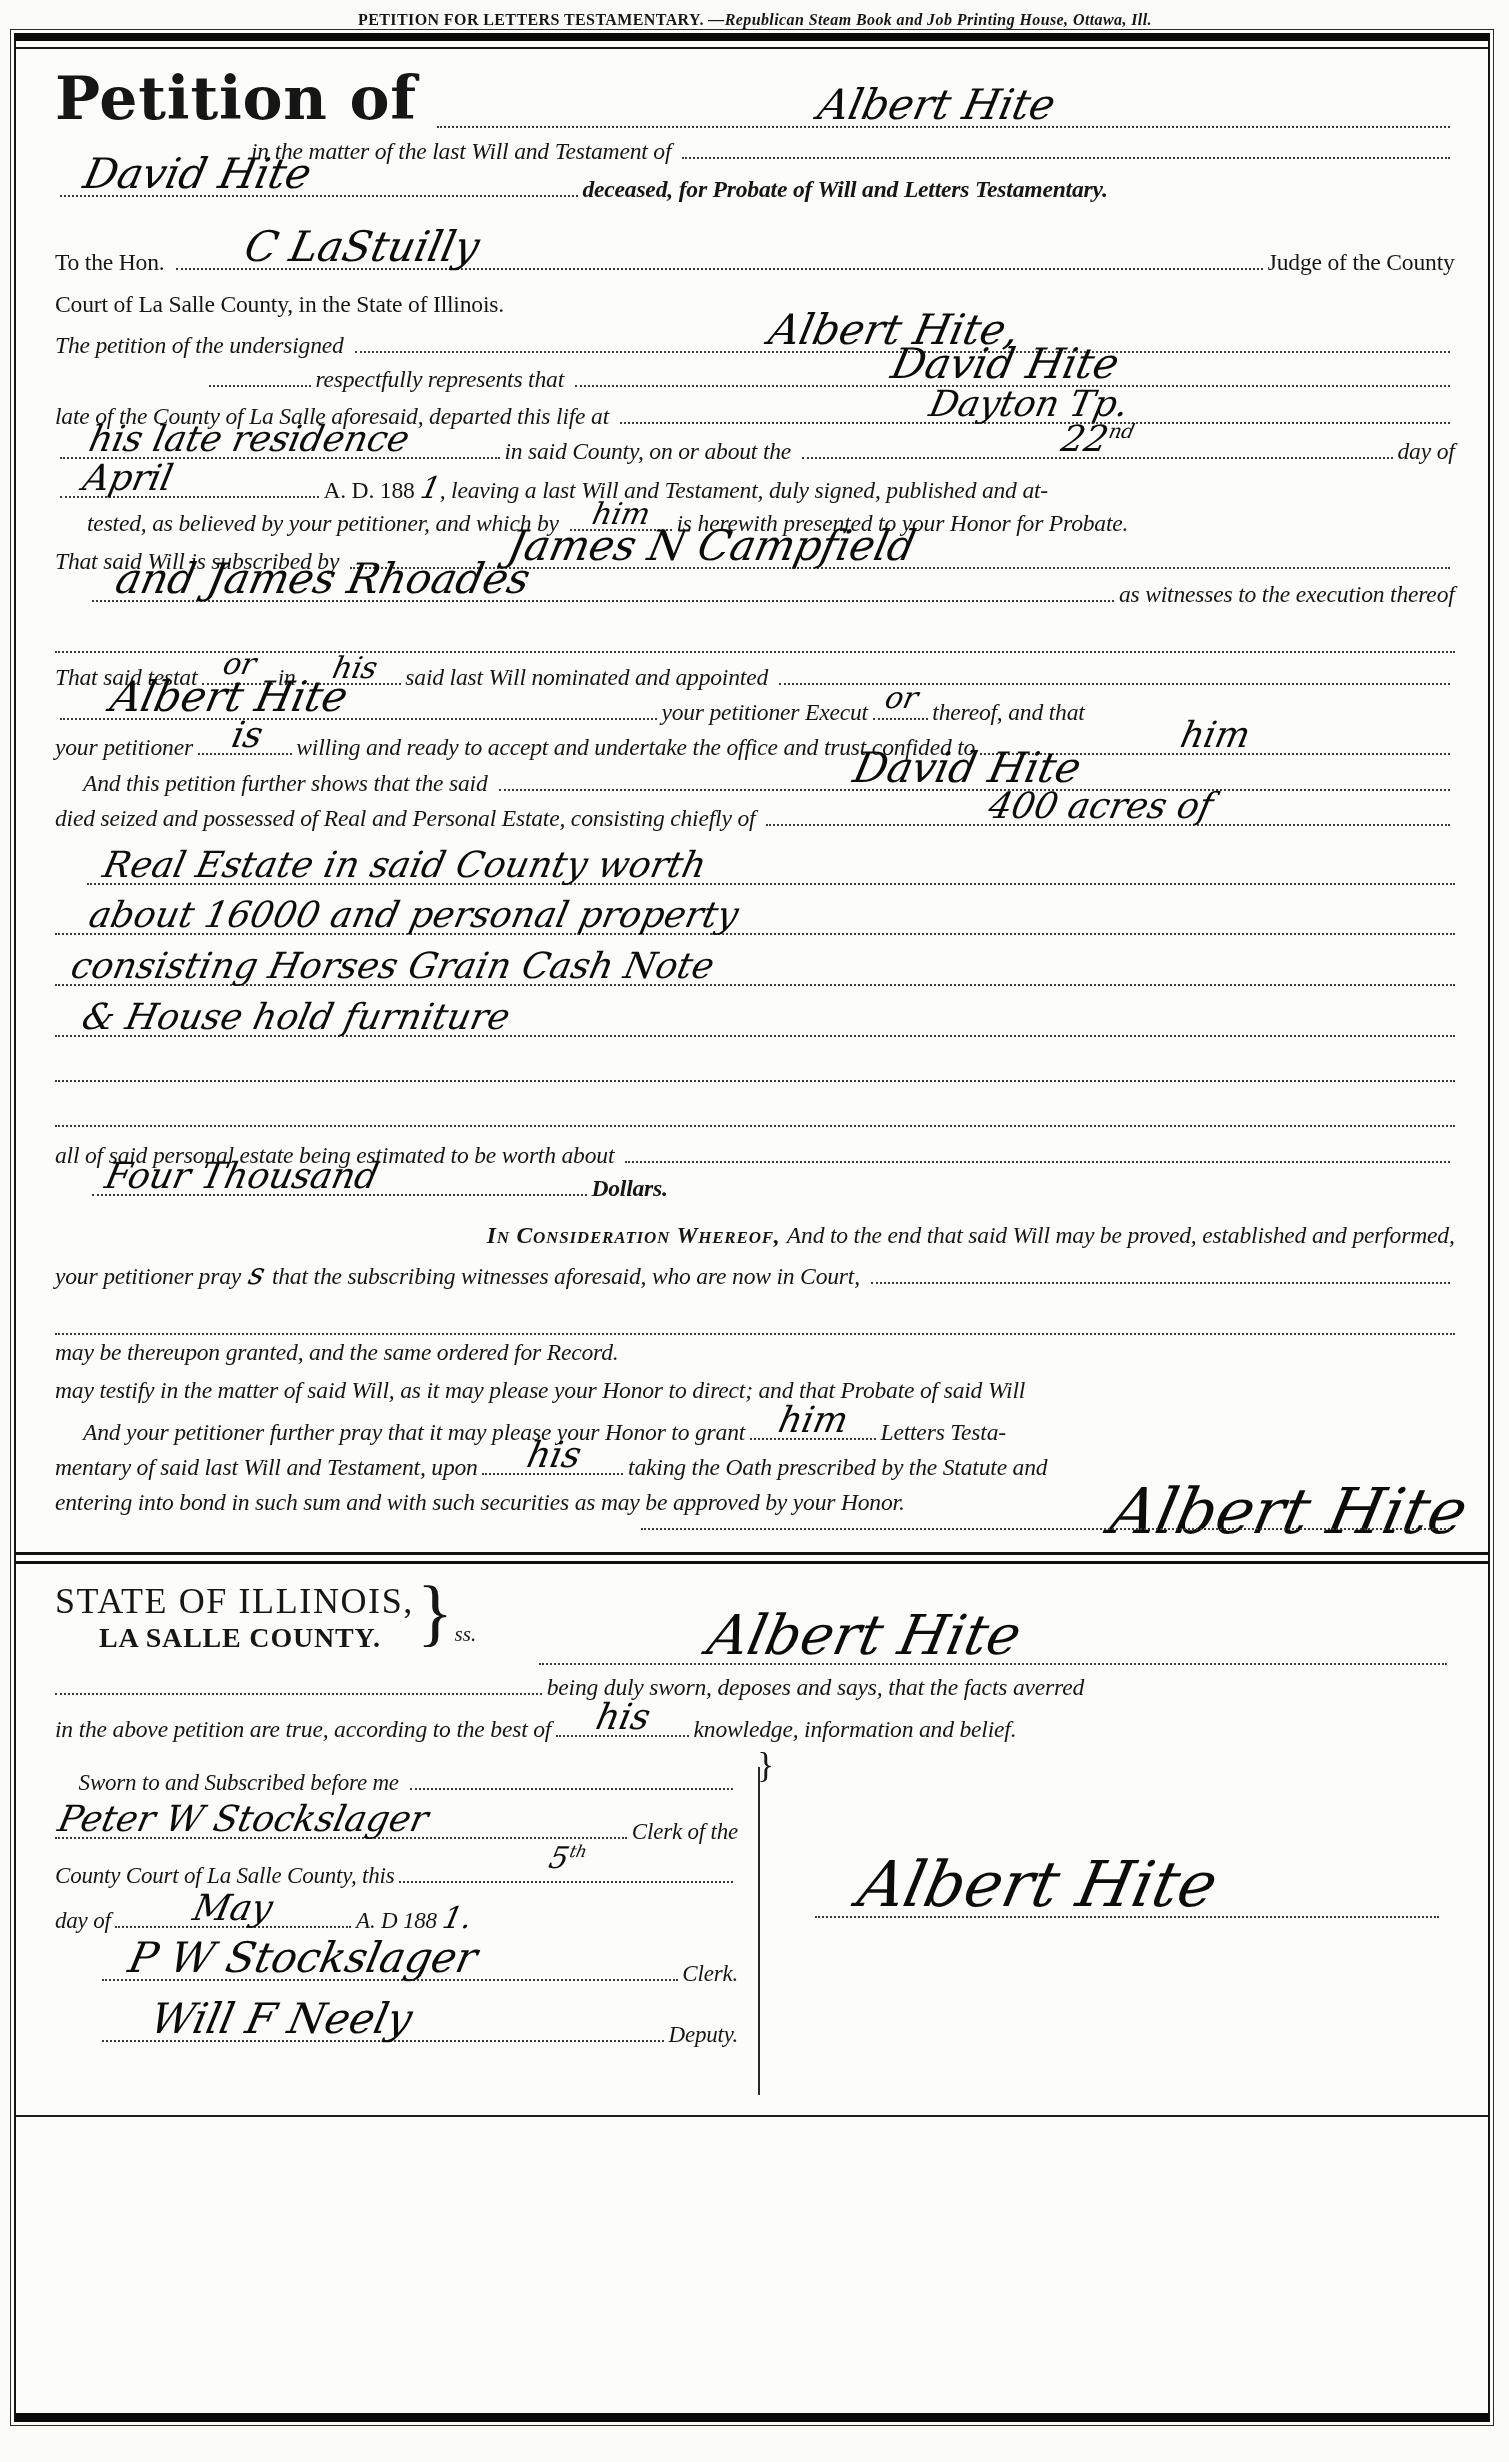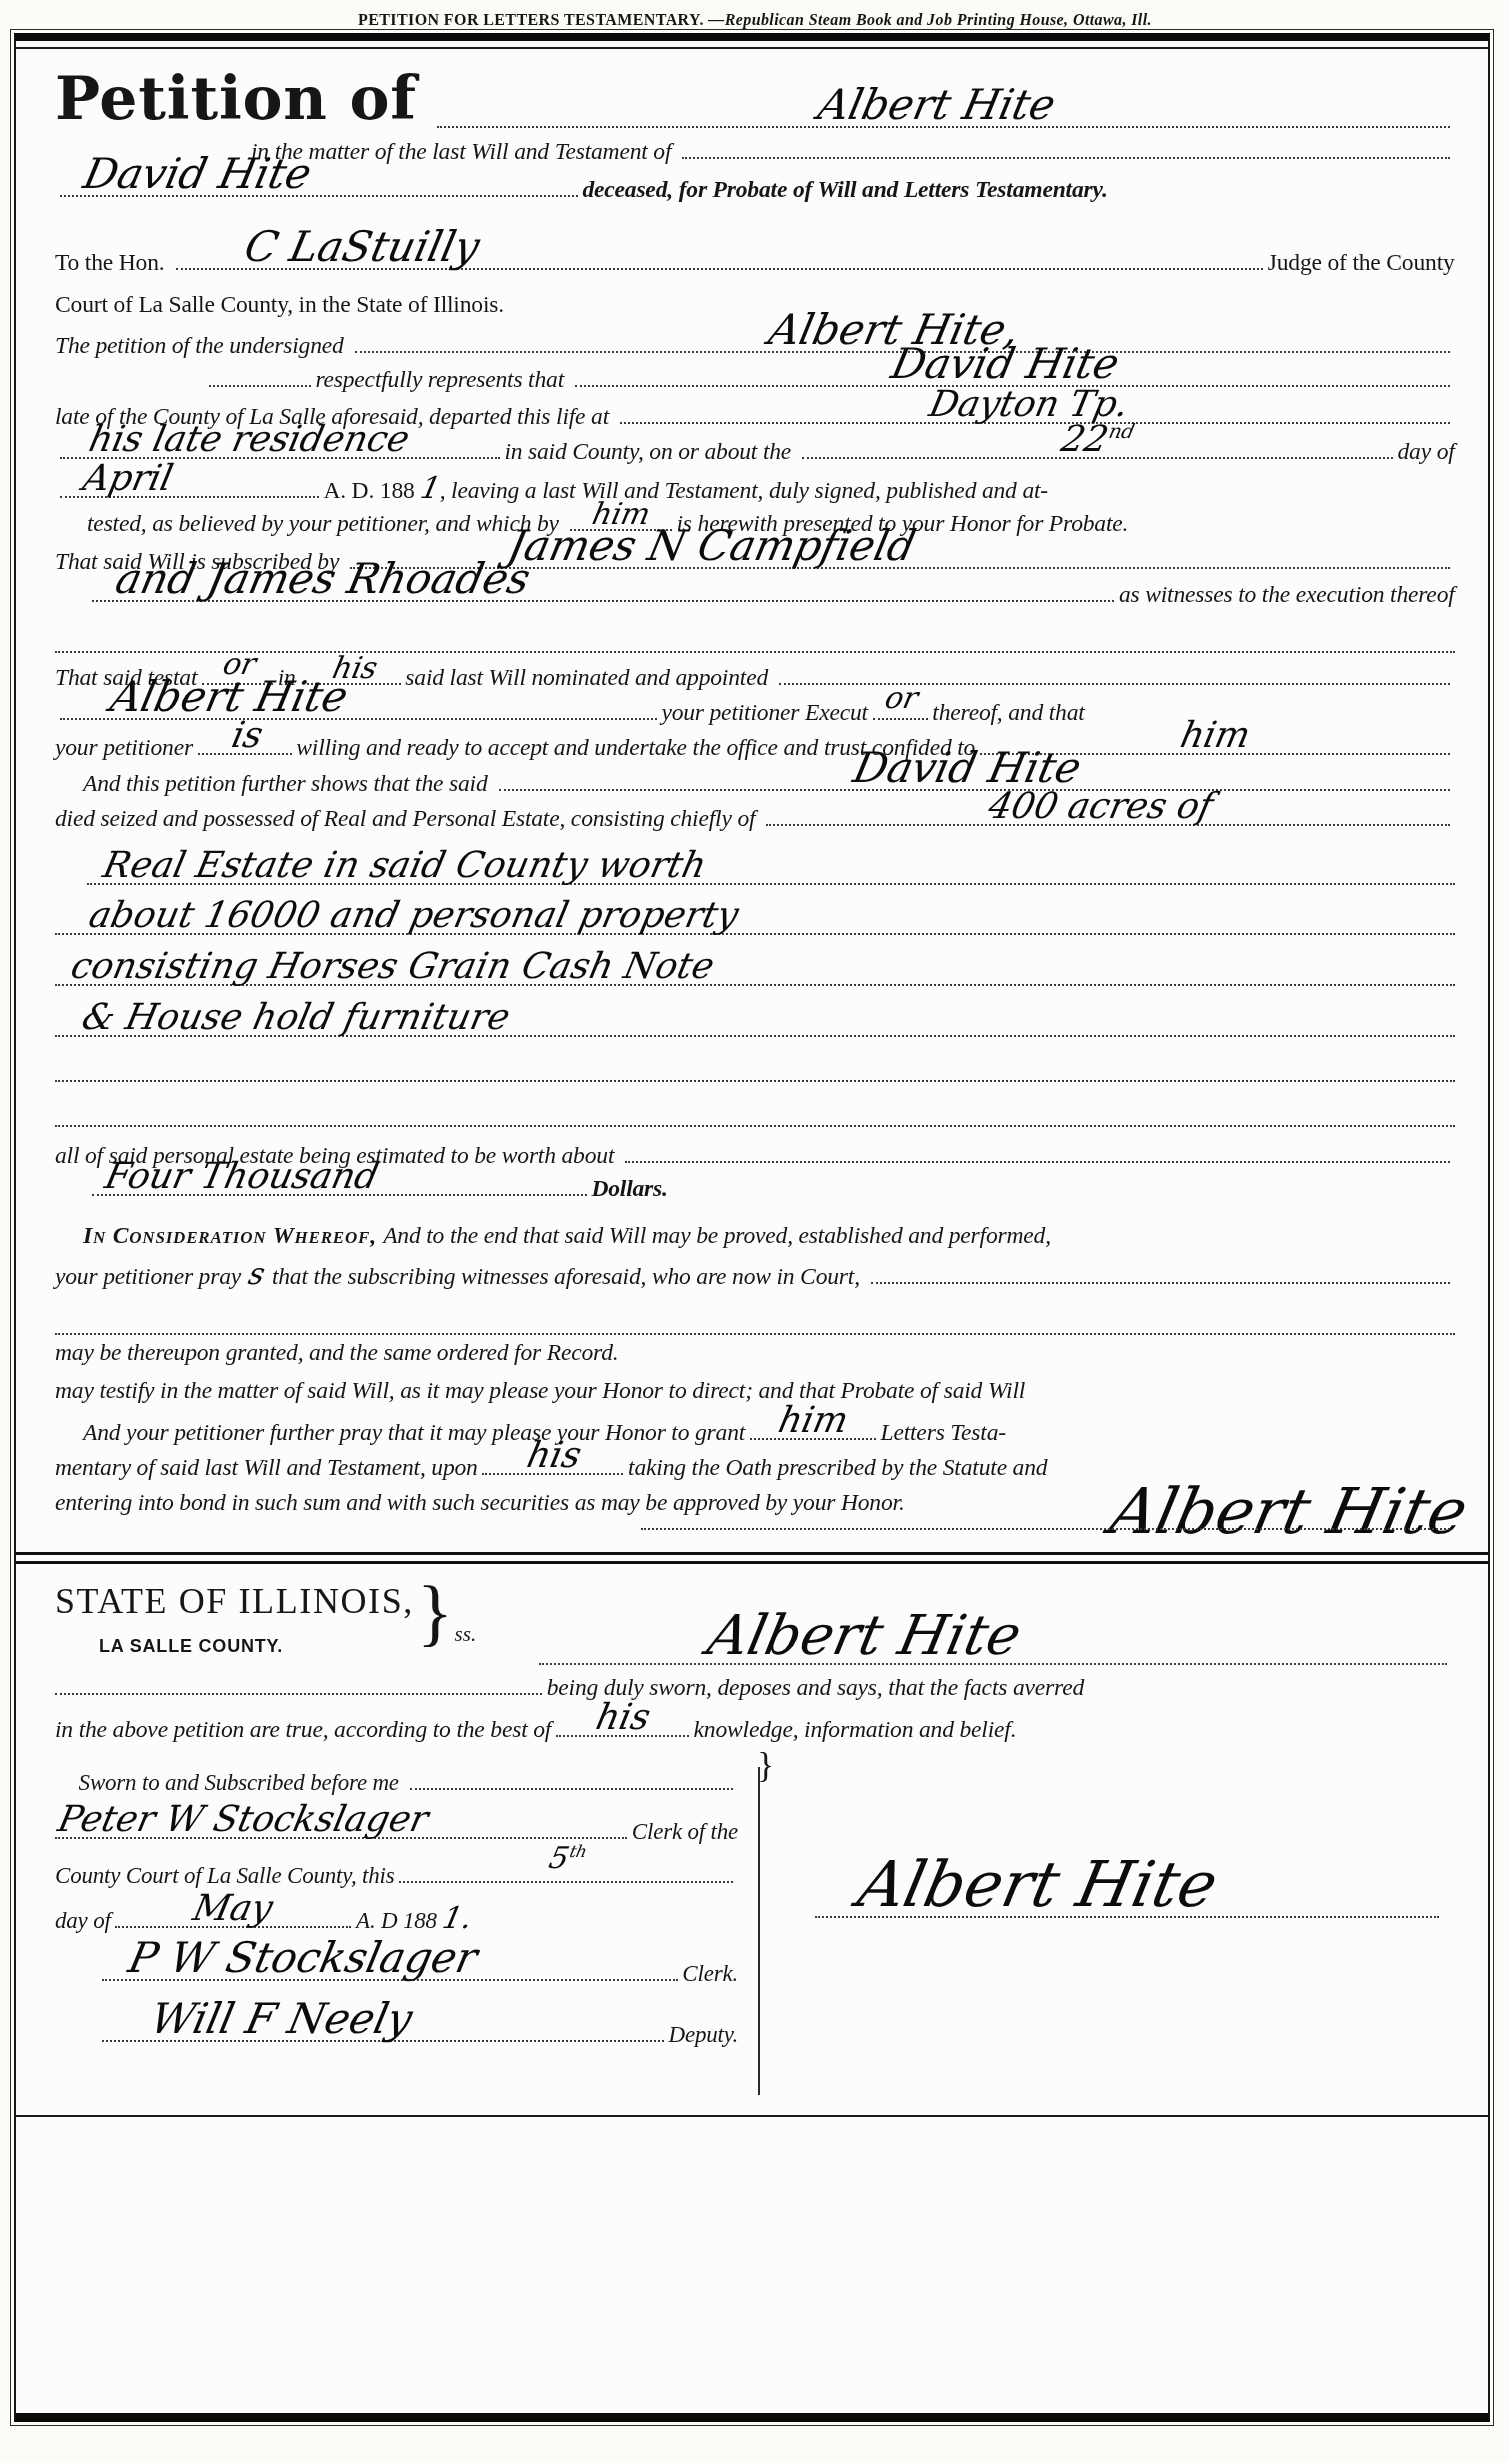--- a/index.html
+++ b/index.html
@@ -44,33 +44,33 @@
   .hw-m{ font-size:36px; }
   .hw-lg{ font-size:42px; }
   .hw-xl{ font-size:63px; }
   .hsup{ font-size:.55em; vertical-align:super; }
   
   .titlerow{ margin-top:19px; align-items:flex-end; }
   .petition-of{ font-size:60px; font-weight:bold; font-style:normal; font-family:"DejaVu Serif",serif; letter-spacing:0.8px; line-height:1; padding-right:15.7px;}
   .dblrule{ height:5.5px; border-top:3.1px solid #101010; border-bottom:3.1px solid #101010; margin:22px -33px 0 -39px; }
   .jurat-head{ display:flex; margin-top:17.3px; }
   .state-big{ font-size:36px; letter-spacing:1.6px; line-height:1.15; white-space:nowrap;}
-  .county-big{ font-family:Liberation Sans, sans-serif; font-weight:bold; font-size:18px; letter-spacing:0.8px; margin:14px 0 0 44px; white-space:nowrap;}
+  .county-big{ font-family:Liberation Serif, serif; font-weight:bold; font-size:28px; letter-spacing:0.8px; margin:0 0 0 44px; white-space:nowrap;}
   .brace{ font-size:75px; font-weight:400; line-height:.9; margin:-3.1px 1.6px 0 3.1px; font-style:normal;}
   .ss{ font-size:21px; font-style:italic; align-self:center; margin-top:23.6px; }
   .jr-right{ flex:1; position:relative; }
   .attest{ display:flex; margin-top:23.6px; }
   .attest-left{ width:683px; border-right:2.4px solid #2a2a2a; padding:3.1px 20.4px 47px 0; position:relative; }
   .attest-left .row{ font-size:23px; }
   .attest-brace{ position:absolute; right:-15.7px; top:-20.4px; font-size:35px; font-style:normal;}
   .attest-right{ flex:1; position:relative; }
   .sig-main{ position:absolute; right:-4.7px; bottom:-27px; }
   .mt6{margin-top:4.7px;} .mt8{margin-top:6.3px;margin-left:32px;} .mt10{margin-top:7.9px;text-align:center;} .mt12{margin-top:9.4px;}
   .mt14{margin-top:11px;} .mt16{margin-top:15px;} .mt18{margin-top:14px;} .mt22{margin-top:17.3px;}
-  .mt26{margin-top:20.4px;} .mt30{margin-top:23.6px;} .mt34{margin-top:27px;} .mt44{margin-top:35px;} .mt58{margin-top:46px;}
+  .mt26{margin-top:20.4px;justify-content:flex-end;} .mt30{margin-top:23.6px;} .mt34{margin-top:27px;} .mt44{margin-top:35px;} .mt58{margin-top:46px;}
   .h36{height:28px;} .h56{height:44px;}
 </style>
 </head>
 <body>
 
 <div class="masthead">
   <span>PETITION FOR LETTERS TESTAMENTARY.</span>
   <span class="printer">—Republican Steam Book and Job Printing House, Ottawa, Ill.</span>
 </div>
 

